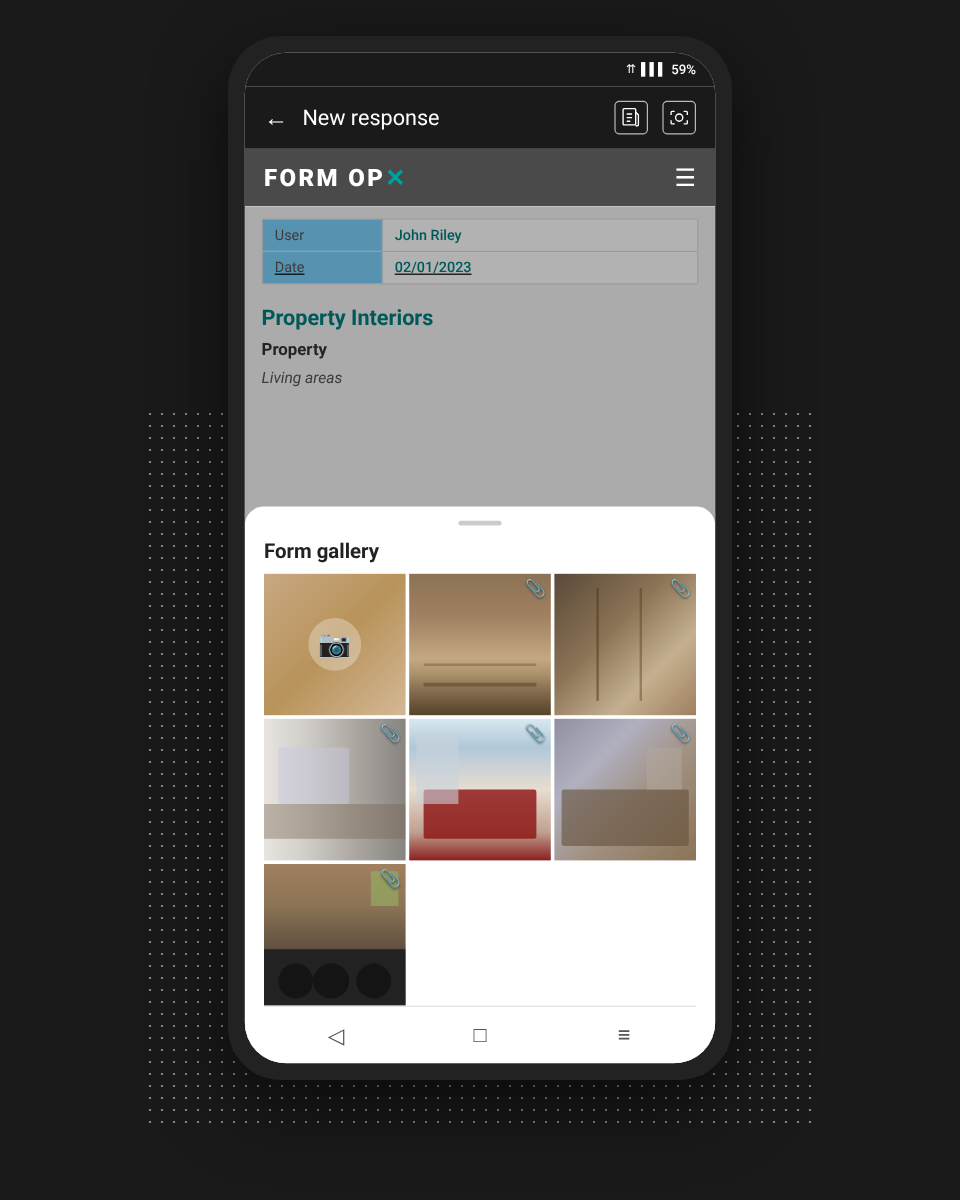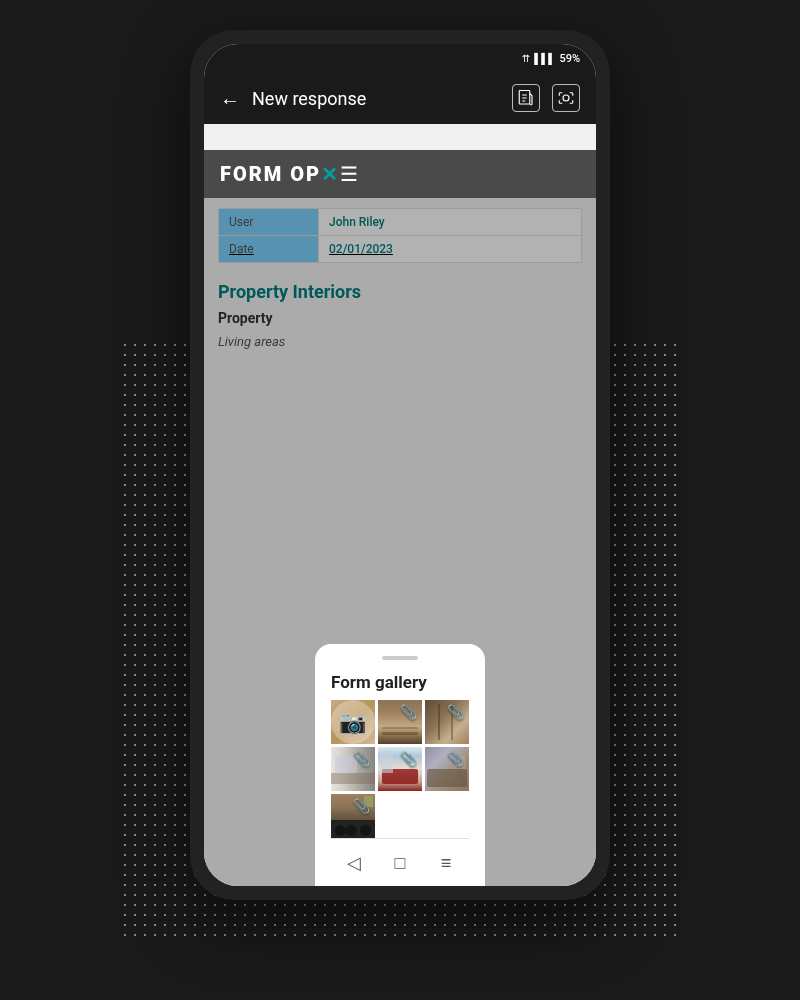--- a/index.html
+++ b/index.html
@@ -125,23 +125,22 @@
       border: 1.5px solid rgba(255,255,255,0.7);
       border-radius: 4px;
     }
 
     
     .form-header {
       background: #4a4a4a;
       padding: 12px 16px;
       display: flex;
       align-items: center;
-      justify-content: flex-start;
-      flex-shrink: 0;
-      margin-top: 26px;
+      justify-content: space-between;
+      flex-shrink: 0;
     }
 
     .form-logo {
       font-size: 20px;
       font-weight: 900;
       letter-spacing: 2px;
       color: white;
     }
 
     .form-logo .x-part {
@@ -229,21 +228,20 @@
       position: absolute;
       top: 0;
       left: 0;
       right: 0;
       bottom: 0;
       background: rgba(0,0,0,0.3);
       z-index: 20;
       display: flex;
       flex-direction: column;
       justify-content: flex-end;
-      align-items: center;
     }
 
     .bottom-sheet {
       background: white;
       border-radius: 16px 16px 0 0;
       padding: 12px 16px 0;
       max-height: 68%;
       display: flex;
       flex-direction: column;
     }

